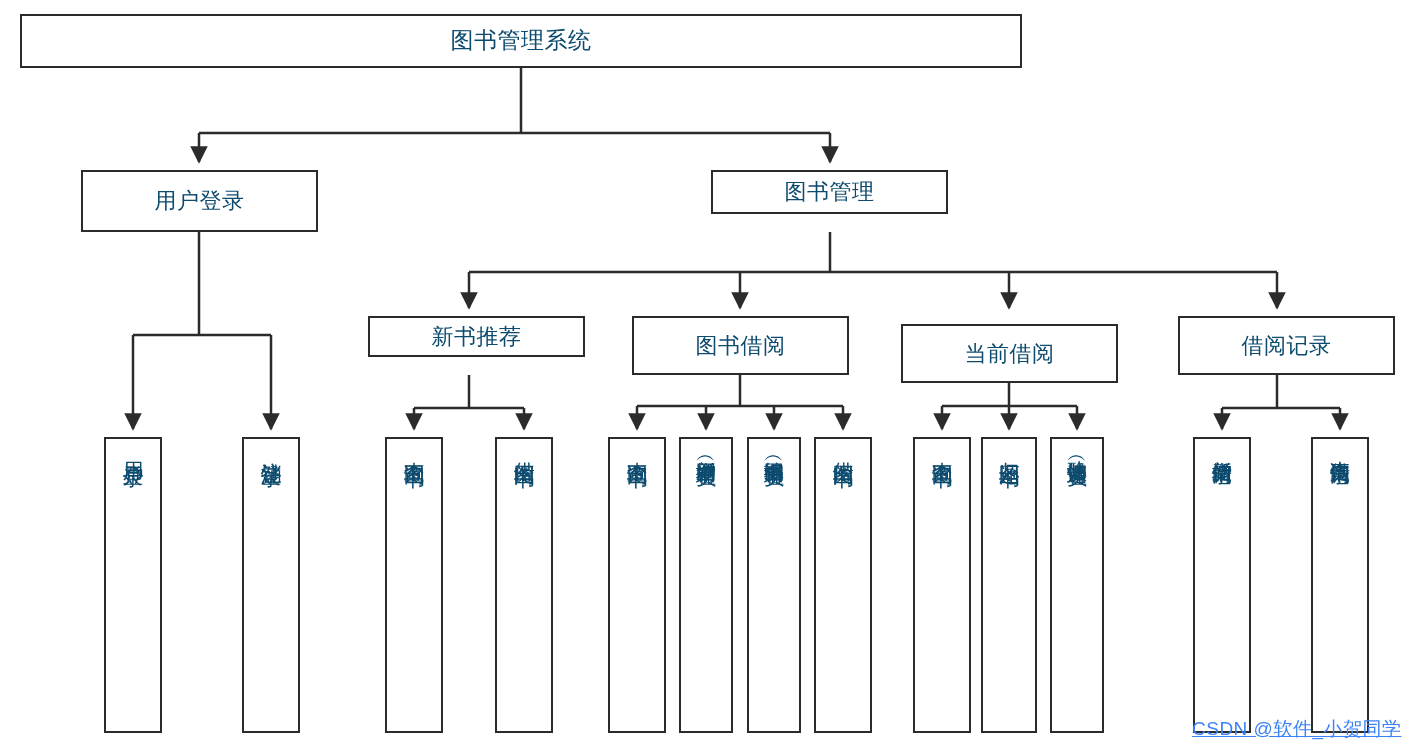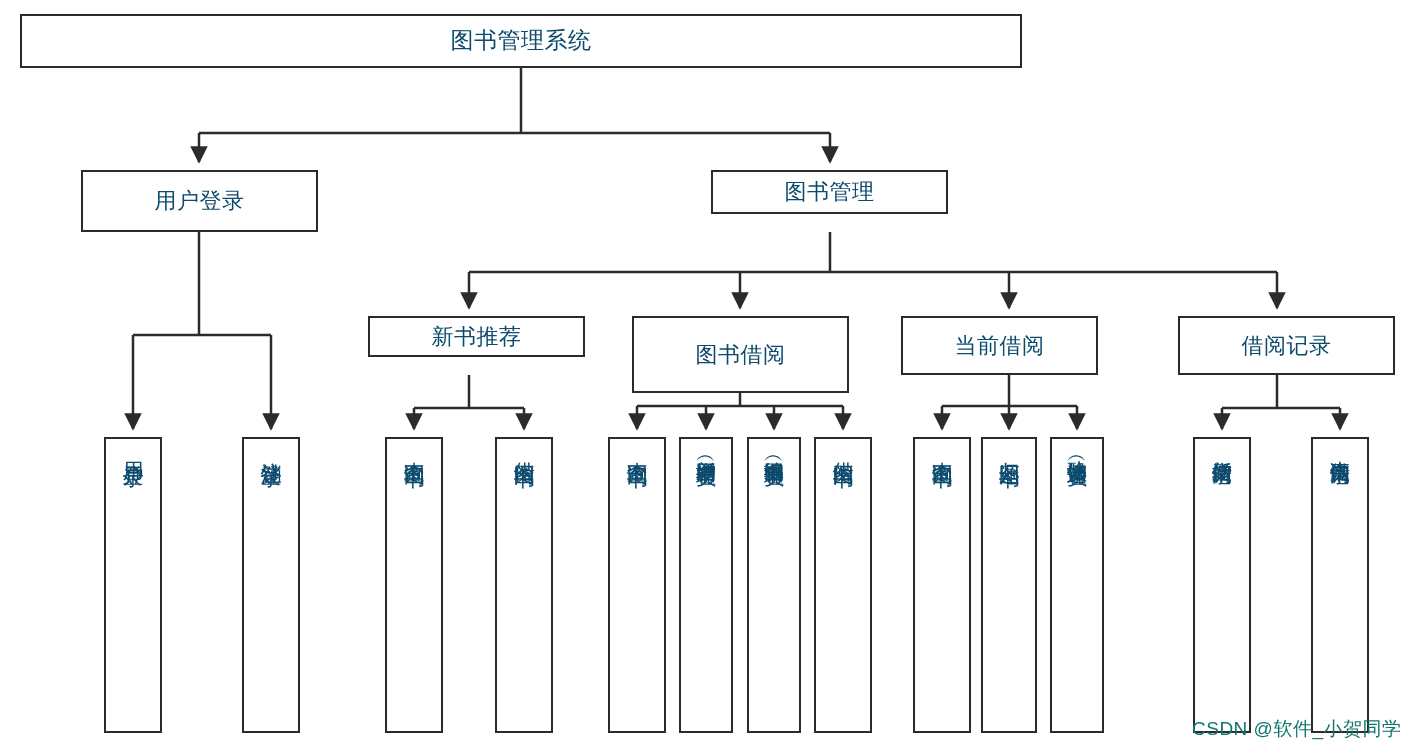--- a/index.html
+++ b/index.html
@@ -66,24 +66,25 @@
     height: auto;
     max-height: 100%;
   }
   .node.vert.tall .lbl {
     font-size: 20px;
     letter-spacing: 1px;
   }
   .watermark {
     position: absolute;
     font-size: 19px;
-    color: #0f766e;
+    color: #3b82f6;
     white-space: nowrap;
     letter-spacing: 0.5px;
     user-select: none;
+    text-decoration: underline;
   }
 </style>
 </head>
 <body>
 
 <div id="canvas">
 
   <svg class="edges" viewBox="0 0 1405 747" xmlns="http://www.w3.org/2000/svg">
     <defs>
       <marker id="arrow" viewBox="0 0 10 10" refX="9" refY="5" markerWidth="7" markerHeight="7" orient="auto-start-reverse">
@@ -143,25 +144,25 @@
   </div>
 
   <div class="node horiz" style="left:711px; top:170px; width:237px; height:44px;">
     <span class="lbl">图书管理</span>
   </div>
 
   <div class="node horiz" style="left:361px; top:316px; width:217px; height:41px;margin-left:7px;">
     <span class="lbl">新书推荐</span>
   </div>
 
-  <div class="node horiz" style="left:632px; top:316px; width:217px; height:77px;">
+  <div class="node horiz" style="left:632px; top:316px; width:217px; height:59px;">
     <span class="lbl">图书借阅</span>
   </div>
 
-  <div class="node horiz" style="left:901px; top:316px; width:197px; height:59px;">
+  <div class="node horiz" style="left:901px; top:324px; width:217px; height:59px;">
     <span class="lbl">当前借阅</span>
   </div>
 
   <div class="node horiz" style="left:1170px; top:316px; width:217px; height:59px;margin-left:8px;">
     <span class="lbl">借阅记录</span>
   </div>
 
   <div class="node vert" style="left:104px; top:437px; width:58px; height:296px;">
     <span class="lbl">用户登录</span>
   </div>

